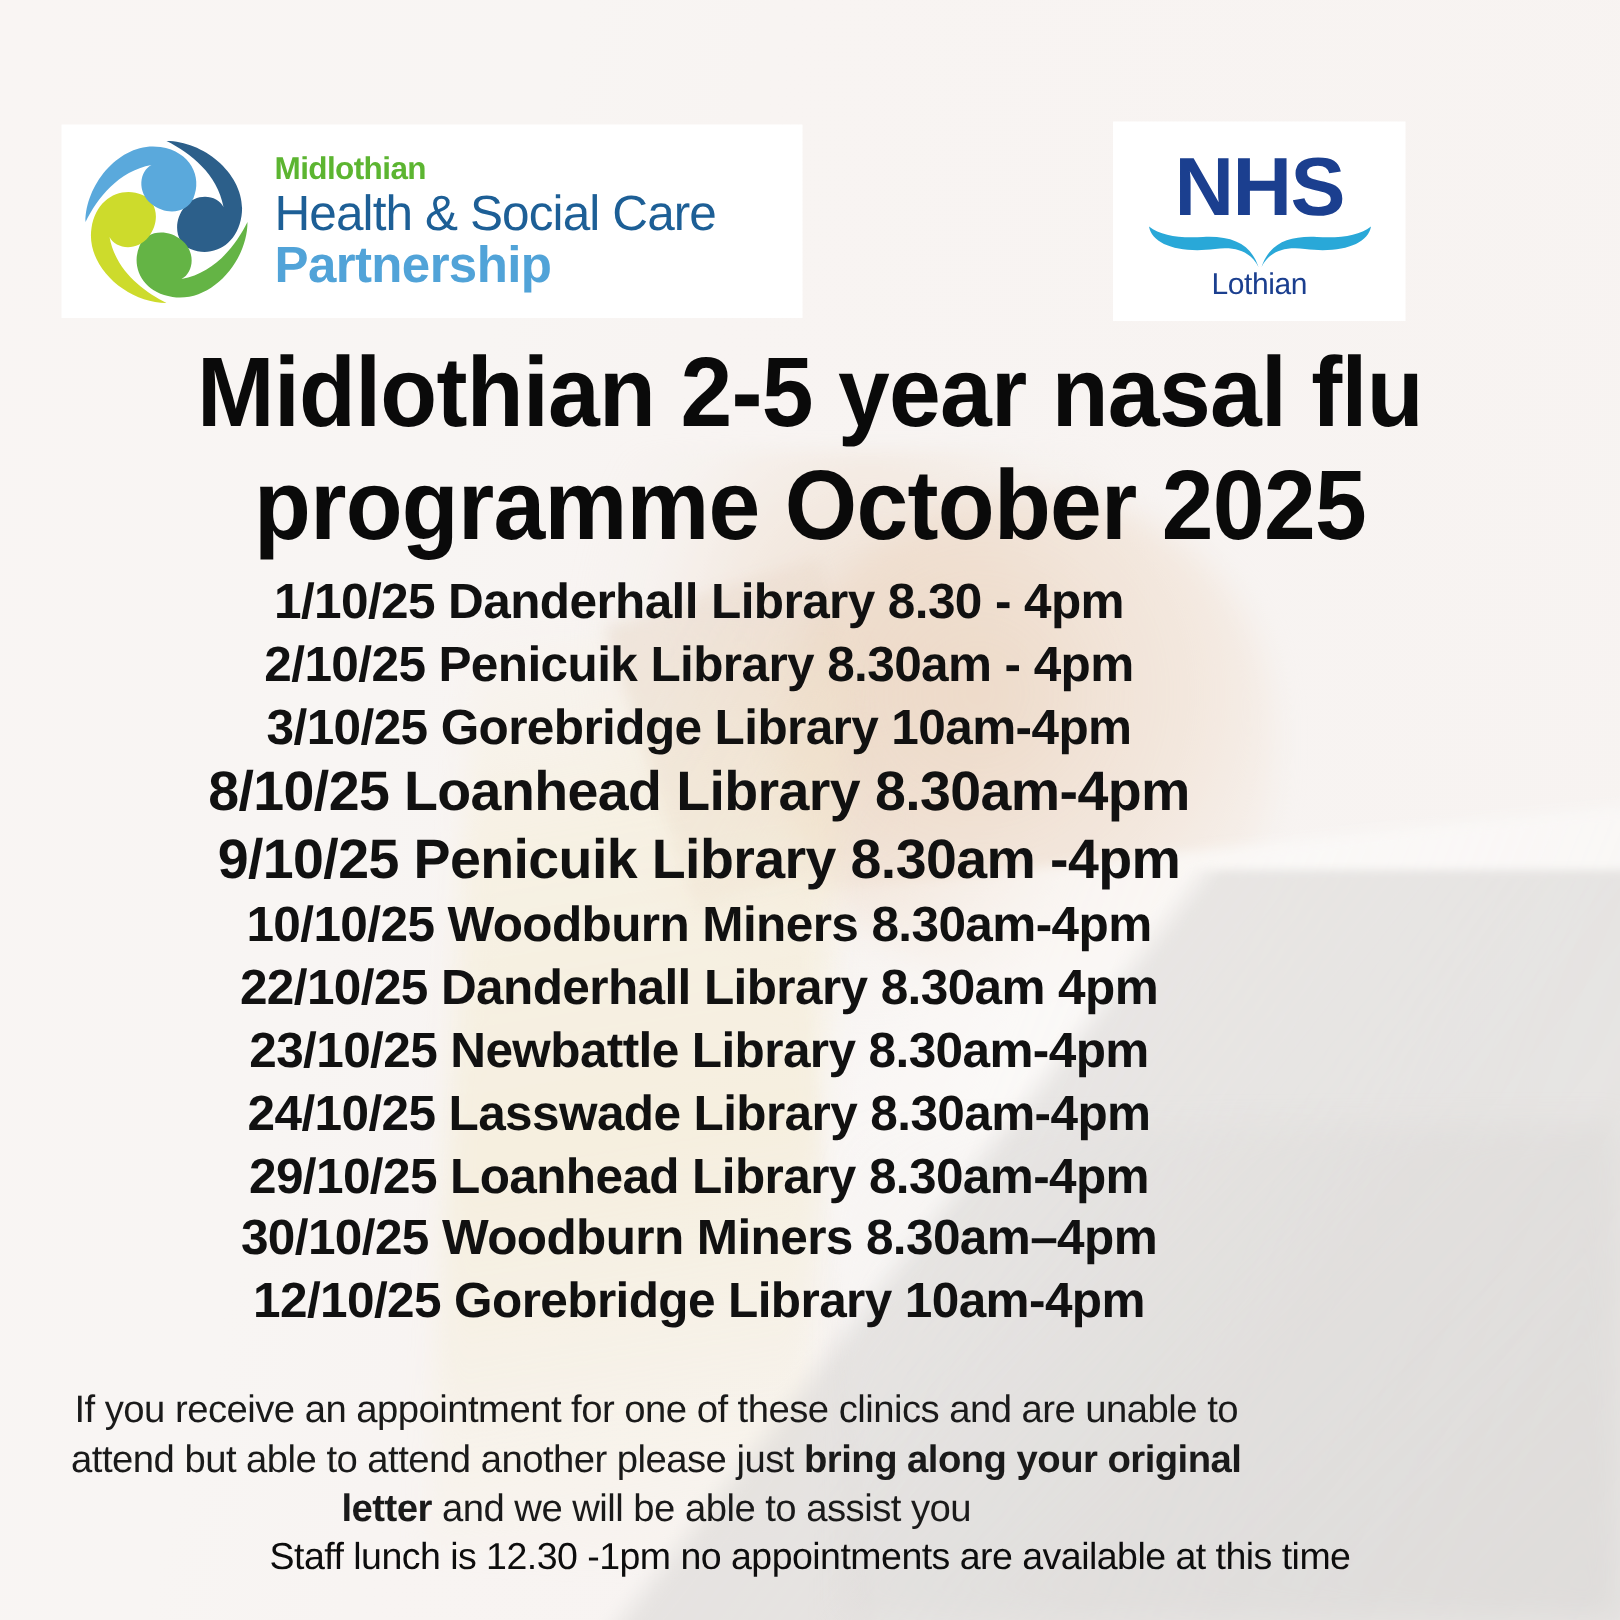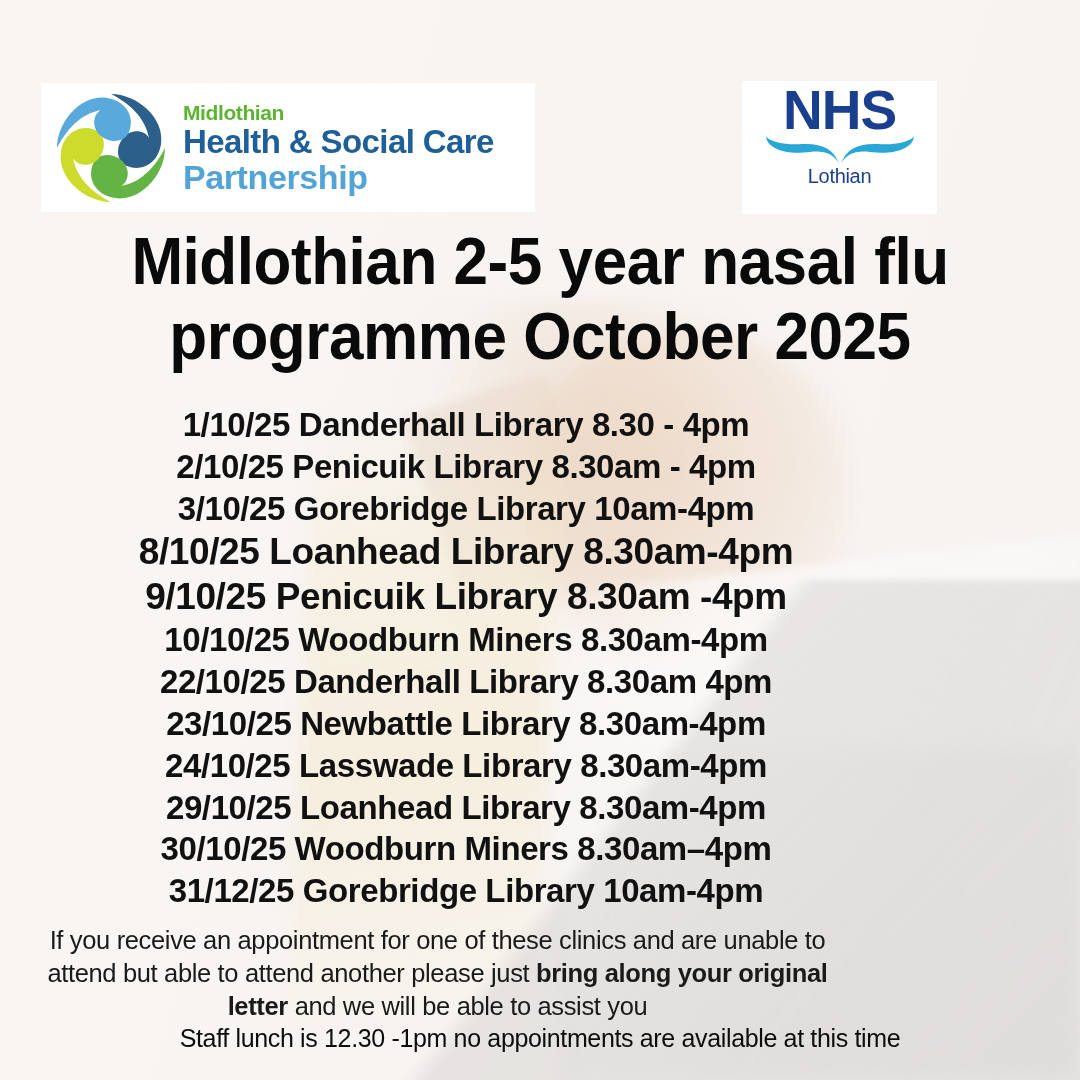--- a/index.html
+++ b/index.html
@@ -189,21 +189,21 @@
   .mh-line1 {
     font-family: "Liberation Sans", sans-serif;
     font-size: 21px;
     font-weight: bold;
     color: #5cb531;
     letter-spacing: -0.4px;
   }
   .mh-line2 {
     font-family: "Liberation Sans", sans-serif;
     font-size: 33px;
-    font-weight: bold;
+    font-weight: normal;
     color: #1d5f96;
     letter-spacing: -0.6px;
     margin-top: 2px;
   }
   .mh-line3 {
     font-family: "Liberation Sans", sans-serif;
     font-size: 34px;
     font-weight: bold;
     color: #51a3d8;
     letter-spacing: -0.4px;
@@ -213,21 +213,21 @@
   .nhs-logo {
     position: absolute;
     left: 742px;
     top: -2px;
     width: 195px;
     height: 133px;
     background: #ffffff;
     display: flex;
     flex-direction: column;
     align-items: center;
-    justify-content: flex-start;
+    justify-content: center;
   }
   .nhs-letters {
     font-family: "Liberation Sans", sans-serif;
     font-size: 55px;
     font-weight: bold;
     color: #1b3f8f;
     letter-spacing: -1px;
     line-height: 1;
     margin-top: 2px;
   }
@@ -258,21 +258,21 @@
     line-height: 1.14;
     color: #0a0a0a;
     letter-spacing: -0.5px;
     transform: scaleX(0.94);
     transform-origin: center top;
   }
 
   
   .clinic-list {
     position: absolute;
-    top: 404px;
+    top: 380px;
     left: 0;
     width: 932px;
     text-align: center;
   }
   .clinic-line {
     font-family: "Liberation Sans", sans-serif;
     font-weight: bold;
     color: #111111;
     letter-spacing: -0.4px;
     white-space: nowrap;
@@ -375,21 +375,21 @@
         <div class="clinic-line sz-normal">2/10/25 Penicuik Library 8.30am - 4pm</div>
         <div class="clinic-line sz-normal">3/10/25 Gorebridge Library 10am-4pm</div>
         <div class="clinic-line sz-large">8/10/25 Loanhead Library 8.30am-4pm</div>
         <div class="clinic-line sz-large">9/10/25 Penicuik Library 8.30am -4pm</div>
         <div class="clinic-line sz-normal">10/10/25 Woodburn Miners 8.30am-4pm</div>
         <div class="clinic-line sz-normal">22/10/25 Danderhall Library 8.30am 4pm</div>
         <div class="clinic-line sz-normal">23/10/25 Newbattle Library 8.30am-4pm</div>
         <div class="clinic-line sz-normal">24/10/25 Lasswade Library 8.30am-4pm</div>
         <div class="clinic-line sz-normal">29/10/25 Loanhead Library 8.30am-4pm</div>
         <div class="clinic-line sz-normal">30/10/25 Woodburn Miners 8.30am–4pm</div>
-        <div class="clinic-line sz-normal">31/12/25 Gorebridge Library 10am-4pm</div>
+        <div class="clinic-line sz-normal">12/10/25 Gorebridge Library 10am-4pm</div>
       </div>
 
     <div class="note">
       <span>If you receive an appointment for one of these clinics and are unable to attend but able to attend another please just </span><b>bring along your original letter</b><span> and we will be able to assist you</span>
     </div>
 
     <div class="lunch">Staff lunch is 12.30 -1pm no appointments are available at this time</div>
 
   </div>
 </div>

